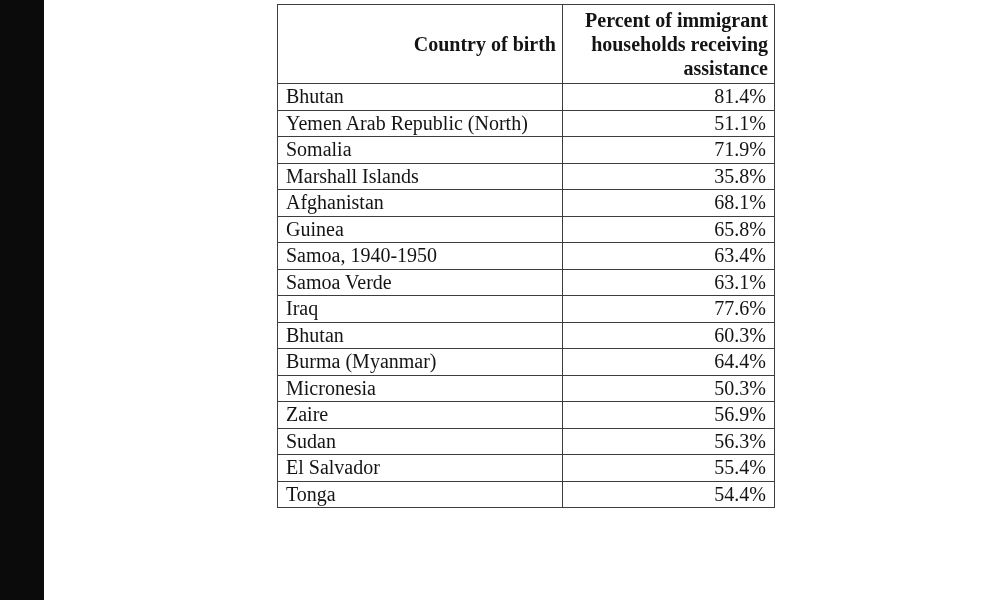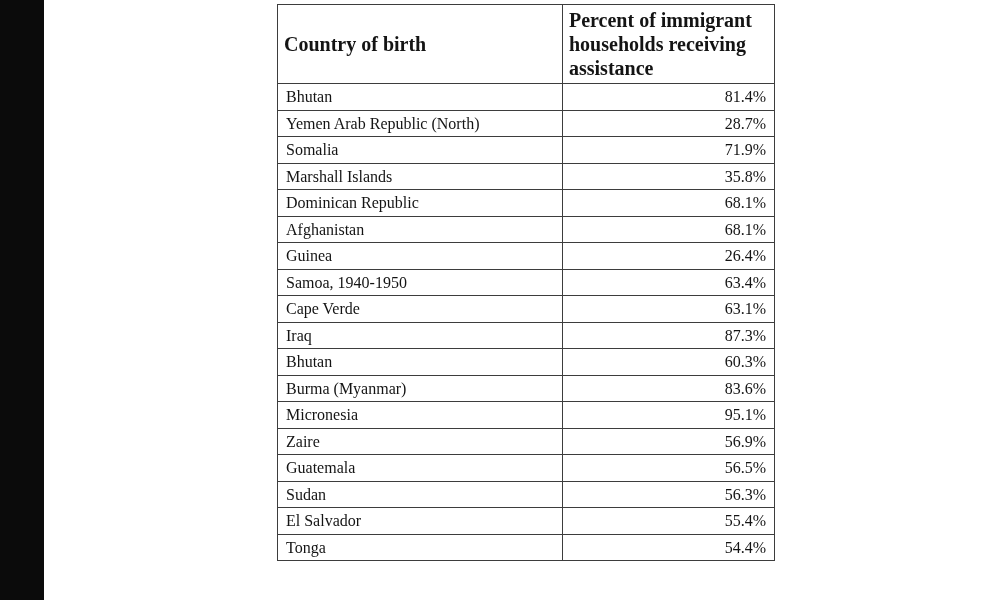--- a/index.html
+++ b/index.html
@@ -34,30 +34,30 @@
   }
   .doc-table th,
   .doc-table td {
     border: 1.5px solid #3d3d3d;
     box-sizing: border-box;
     overflow: hidden;
     white-space: nowrap;
   }
   .doc-table th {
     font-weight: bold;
-    text-align: left;
+    text-align: right;
     vertical-align: middle;
     font-size: 20px;
     line-height: 24px;
     padding: 3px 6px;
     white-space: normal;
     height: 79px;
   }
   .doc-table td {
-    font-size: 16px;
+    font-size: 20px;
     line-height: 23px;
     height: 26.5px;
     padding: 0 8px;
   }
   .country-cell {
     text-align: left;
   }
   .percent-cell {
     text-align: right;
   }
@@ -80,73 +80,65 @@
       <th>Percent of immigrant households receiving assistance</th>
     </tr>
   </thead>
   <tbody>
       <tr>
         <td class="country-cell">Bhutan</td>
         <td class="percent-cell">81.4%</td>
       </tr>
       <tr>
         <td class="country-cell">Yemen Arab Republic (North)</td>
-        <td class="percent-cell">28.7%</td>
+        <td class="percent-cell">51.1%</td>
       </tr>
       <tr>
         <td class="country-cell">Somalia</td>
         <td class="percent-cell">71.9%</td>
       </tr>
       <tr>
         <td class="country-cell">Marshall Islands</td>
         <td class="percent-cell">35.8%</td>
       </tr>
       <tr>
-        <td class="country-cell">Dominican Republic</td>
-        <td class="percent-cell">68.1%</td>
-      </tr>
-      <tr>
         <td class="country-cell">Afghanistan</td>
         <td class="percent-cell">68.1%</td>
       </tr>
       <tr>
         <td class="country-cell">Guinea</td>
-        <td class="percent-cell">26.4%</td>
+        <td class="percent-cell">65.8%</td>
       </tr>
       <tr>
         <td class="country-cell">Samoa, 1940-1950</td>
         <td class="percent-cell">63.4%</td>
       </tr>
       <tr>
-        <td class="country-cell">Cape Verde</td>
+        <td class="country-cell">Samoa Verde</td>
         <td class="percent-cell">63.1%</td>
       </tr>
       <tr>
         <td class="country-cell">Iraq</td>
-        <td class="percent-cell">87.3%</td>
+        <td class="percent-cell">77.6%</td>
       </tr>
       <tr>
         <td class="country-cell">Bhutan</td>
         <td class="percent-cell">60.3%</td>
       </tr>
       <tr>
         <td class="country-cell">Burma (Myanmar)</td>
-        <td class="percent-cell">83.6%</td>
+        <td class="percent-cell">64.4%</td>
       </tr>
       <tr>
         <td class="country-cell">Micronesia</td>
-        <td class="percent-cell">95.1%</td>
+        <td class="percent-cell">50.3%</td>
       </tr>
       <tr>
         <td class="country-cell">Zaire</td>
         <td class="percent-cell">56.9%</td>
-      </tr>
-      <tr>
-        <td class="country-cell">Guatemala</td>
-        <td class="percent-cell">56.5%</td>
       </tr>
       <tr>
         <td class="country-cell">Sudan</td>
         <td class="percent-cell">56.3%</td>
       </tr>
       <tr>
         <td class="country-cell">El Salvador</td>
         <td class="percent-cell">55.4%</td>
       </tr>
       <tr>

